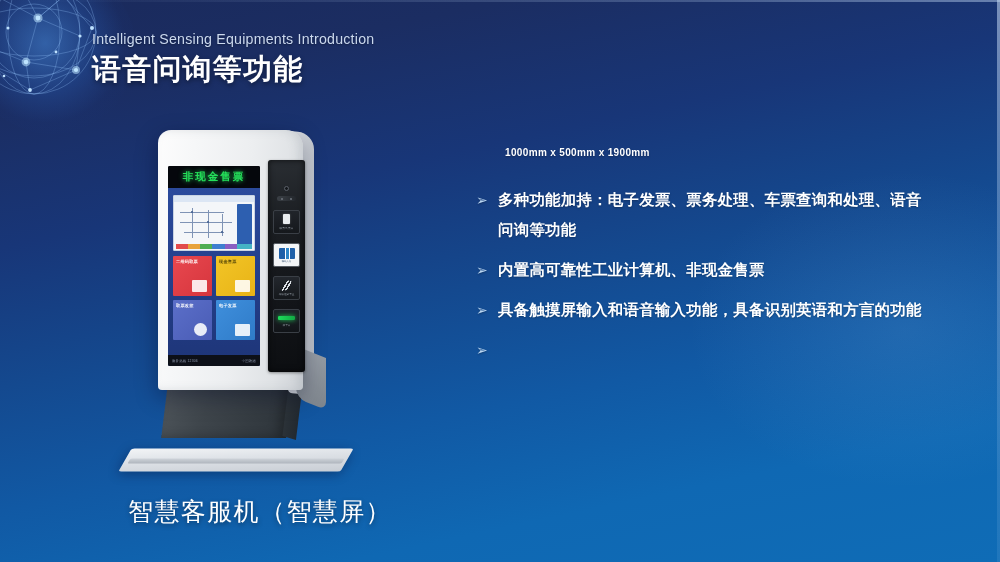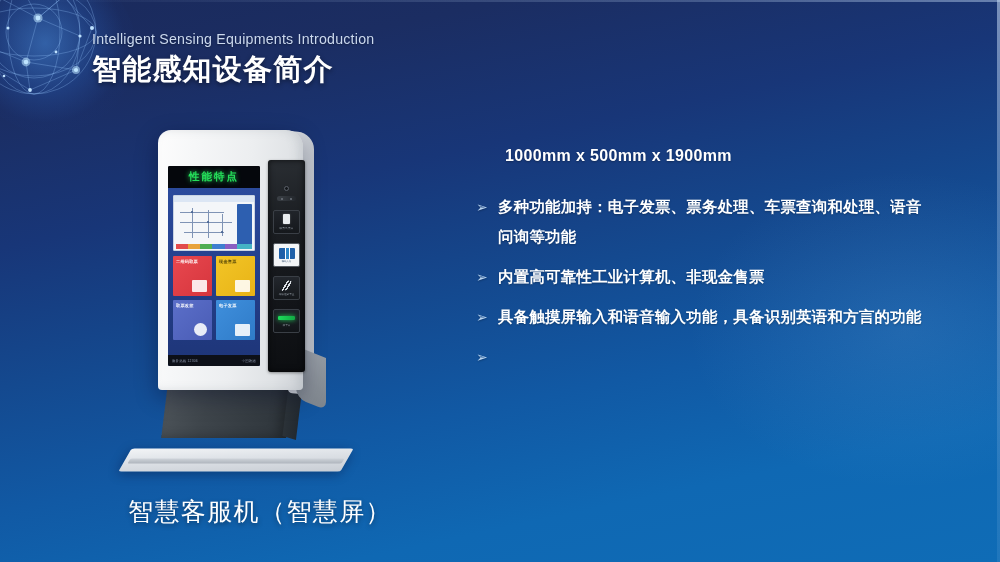--- a/index.html
+++ b/index.html
@@ -65,21 +65,21 @@
   .sec-badge {
     display: inline-block;
     background: linear-gradient(180deg, #1c3a6d 0%, #15305e 60%, #122a55 100%);
     color: #fff; font-weight: 700; font-size: 14.5px;
     padding: 5px 13px 6px 12px;
     letter-spacing: .6px;
     box-shadow: 0 1px 3px rgba(0,0,0,.28);
   }
   #dim-value {
     margin: 15px 0 0 33px;
-    color: #ffffff; font-weight: 700; font-size: 16px;
+    color: #ffffff; font-weight: 700; font-size: 10px;
     letter-spacing: .35px;
     text-shadow: 0 1px 2px rgba(0,0,0,.30);
   }
   #perf-badge-wrap { margin-top: 24px; }
 
   #bullets { margin-top: 27px; }
   .bullet {
     position: relative;
     padding-left: 26px;
     color: #ffffff;
@@ -361,21 +361,21 @@
           <circle cx="70" cy="52" r="4.6"></circle>
         <circle cx="58" cy="96" r="4.4"></circle>
           <circle cx="108" cy="104" r="4.0"></circle>
         <circle cx="96" cy="30" r="4.1"></circle>
       </g>
     </svg>
   </div>
 
   <div id="header">
     <div id="eyebrow">Intelligent Sensing Equipments Introduction</div>
-    <div id="title">智能感知设备简介</div>
+    <div id="title">语音问询等功能</div>
   </div>
 
   <div id="content">
 
     <div>
       <div id="dim-value">1000mm x 500mm x 1900mm</div>
     </div>
 
 
     <div id="bullets">
@@ -406,21 +406,21 @@
 
     <div id="pedestal"></div>
 
     <div id="shoulder"></div>
     <div id="shoulder-shade"></div>
 
     <div id="body">
 
       <div id="screen">
         <div id="led-banner">
-          <span>性能特点</span>
+          <span>非现金售票</span>
         </div>
         <div id="screen-ui">
 
           <div id="map-card">
             <div class="mtop"></div>
             <div class="mright"></div>
             <div class="mline" style="left:6px;top:16px;width:44px;"></div>
             <div class="mline" style="left:6px;top:26px;width:52px;"></div>
             <div class="mline" style="left:10px;top:36px;width:40px;"></div>
             <div class="mline" style="left:18px;top:12px;width:1px;height:30px;"></div>

